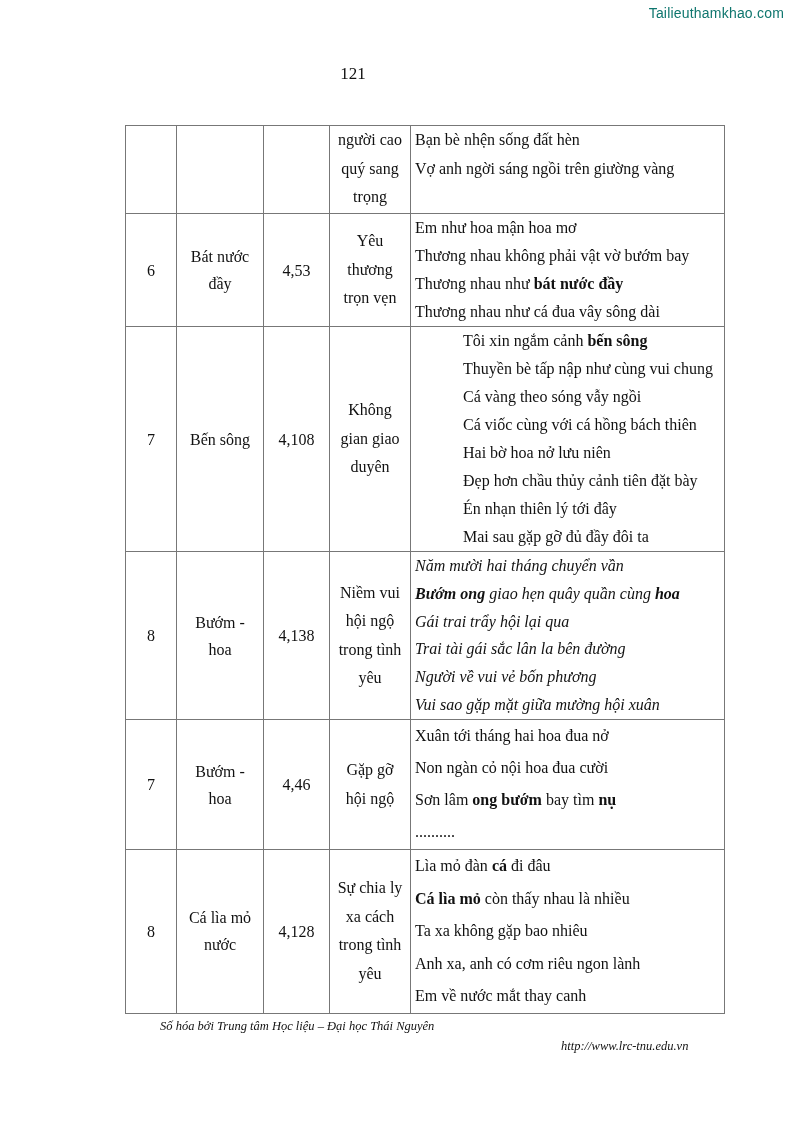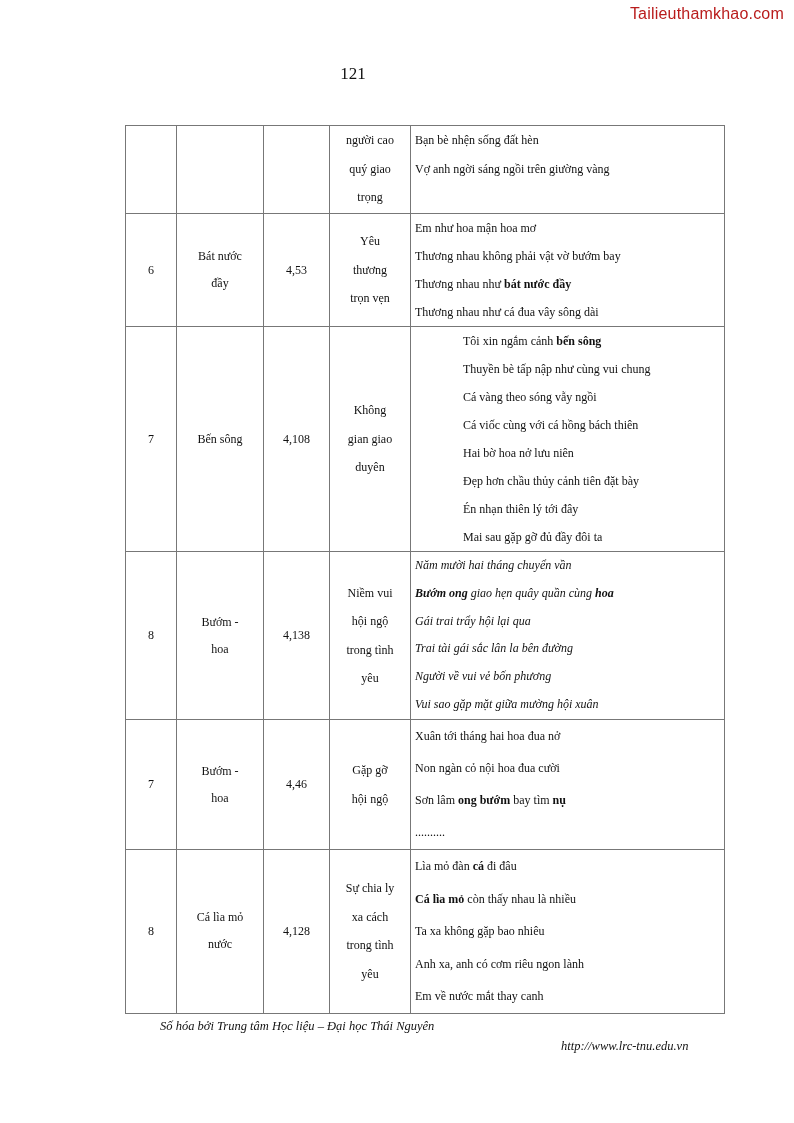--- a/index.html
+++ b/index.html
@@ -2,31 +2,31 @@
 <html><head>
   <meta charset="utf-8">
   <style>
     html, body { margin: 0; padding: 0; background: #ffffff; }
     body {
       width: 794px; height: 1123px; position: relative; overflow: hidden;
       font-family: "Liberation Serif", serif; color: #111;
     }
     .watermark {
       position: absolute; top: 5px; right: 10px;
-      font-family: "Liberation Sans", sans-serif; font-size: 16px;
-      color: #b91c1c; letter-spacing: 0.2px;
+      font-family: "Liberation Sans", sans-serif; font-size: 14px;
+      color: #0f766e; letter-spacing: 0.2px;
     }
     .page-number {
       position: absolute; top: 64px; left: 0; width: 706px; text-align: center;
       font-size: 17px;
     }
     table.main {
       position: absolute; top: 125px; left: 125px;
       border-collapse: collapse; width: 600px;
-      font-size: 12px;
+      font-size: 16px;
     }
     table.main td {
       border: 1.3px solid #777;
       vertical-align: middle; padding: 0;
     }
     col.c1 { width: 51px; }
     col.c2 { width: 87px; }
     col.c3 { width: 66px; }
     col.c4 { width: 81px; }
     col.c5 { width: auto; }
@@ -62,21 +62,21 @@
       <col class="c4">
       <col class="c5">
     </colgroup>
   <tbody id="tbody">
       <tr class="r0" style="height: 88px;">
         <td class="center"><span></span></td>
         <td class="center center-lines"></td>
         <td class="center"><span></span></td>
         <td class="center center-lines cell-lines" style="vertical-align: top;">
           <span>người cao</span>
-          <span>quý giao</span>
+          <span>quý sang</span>
           <span>trọng</span>
         </td>
         <td class="verses">
           <span class="verse"><span>Bạn bè nhện sống đất hèn</span></span>
           <span class="verse"><span>Vợ anh ngời sáng ngồi trên giường vàng</span></span>
         </td>
       </tr>
       <tr class="r1" style="height: 113px;">
         <td class="center"><span>6</span></td>
         <td class="center center-lines">

